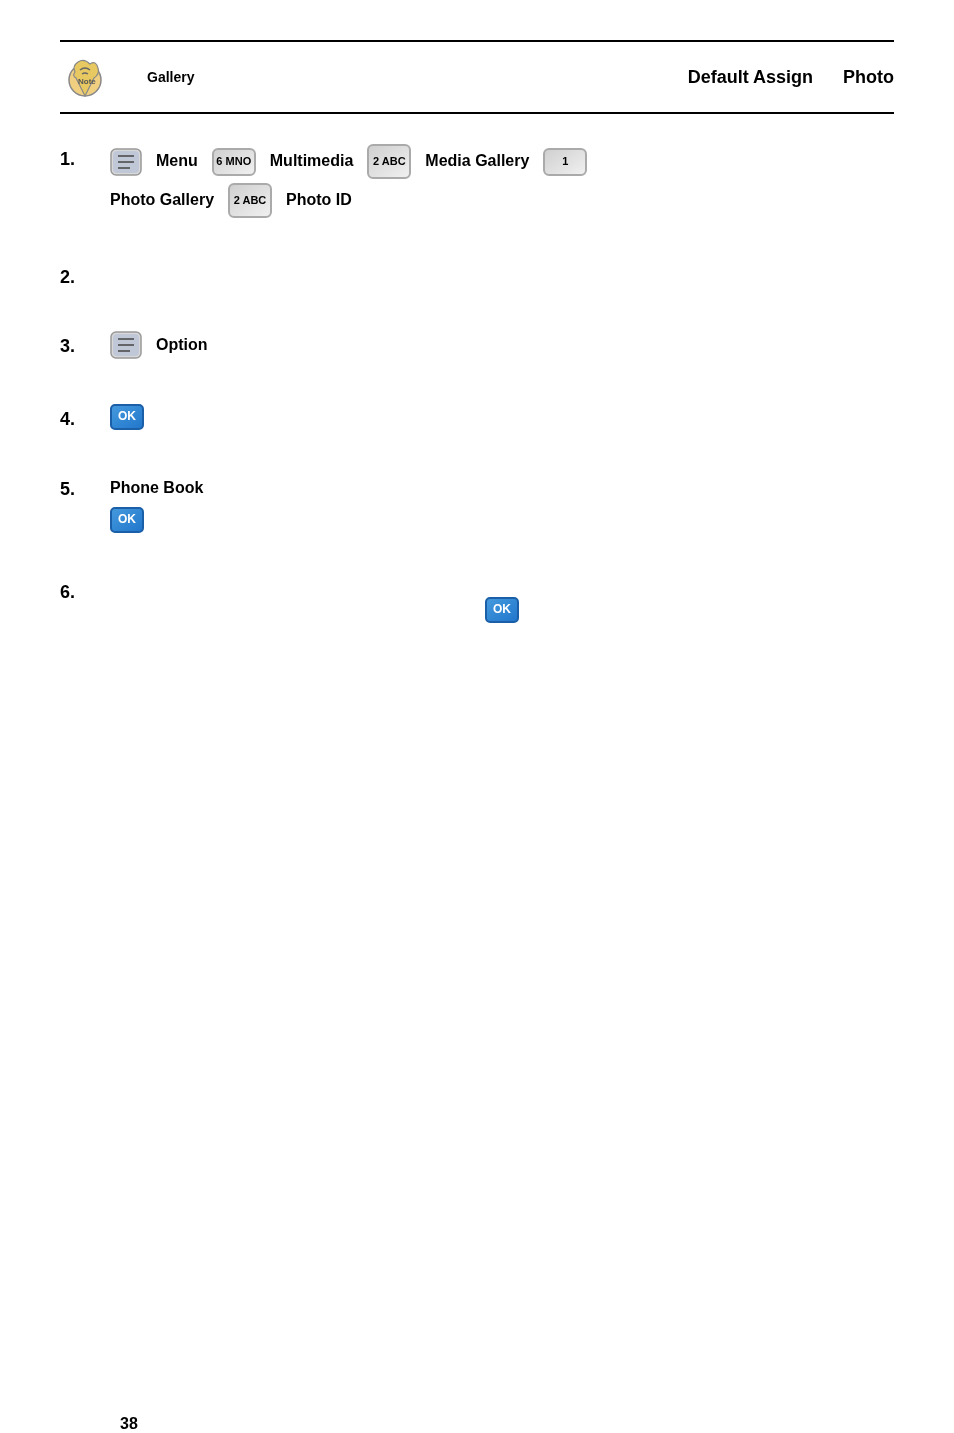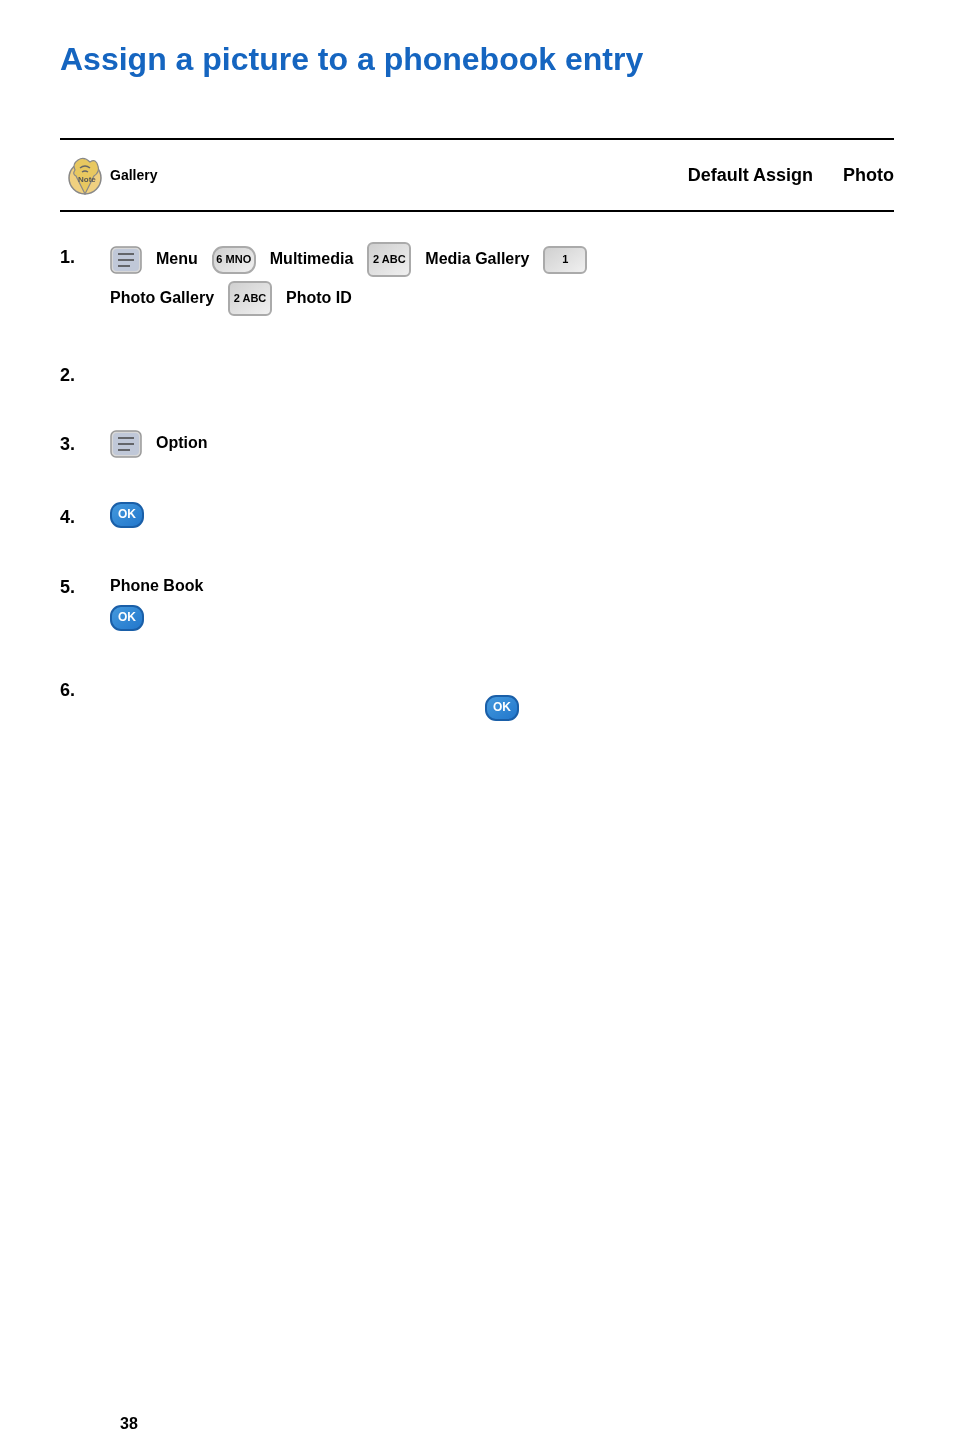--- a/index.html
+++ b/index.html
@@ -26,20 +26,21 @@
       border-top: 2px solid #000;
       margin-bottom: 0;
     }
 
     .header-row {
       display: flex;
       align-items: center;
       padding: 10px 0;
       border-bottom: 2px solid #000;
       margin-bottom: 30px;
+      gap: 37px;
     }
 
     .header-row .gallery-label {
       font-weight: bold;
       font-size: 14px;
     }
 
     .header-row .right-labels {
       margin-left: auto;
       display: flex;
@@ -76,21 +77,21 @@
       display: flex;
       align-items: center;
       flex-wrap: wrap;
       gap: 14px;
       margin-bottom: 4px;
     }
 
     .btn-6mno {
       background: linear-gradient(145deg, #d0d0d0, #f0f0f0);
       border: 2px solid #aaa;
-      border-radius: 11px;
+      border-radius: 6px;
       font-size: 11px;
       font-weight: bold;
       display: inline-flex;
       align-items: center;
       justify-content: center;
       width: 44px;
       height: 28px;
     }
 
     .btn-2abc {
@@ -118,21 +119,21 @@
       width: 44px;
       height: 28px;
     }
 
     .btn-ok {
       display: inline-flex;
       align-items: center;
       justify-content: center;
       background: linear-gradient(145deg, #4499dd, #2277cc);
       border: 2px solid #1a5fa8;
-      border-radius: 11px;
+      border-radius: 5px;
       color: white;
       font-size: 12px;
       font-weight: bold;
       width: 34px;
       height: 26px;
       vertical-align: middle;
     }
 
     .phone-note-svg {
       width: 50px;
@@ -149,21 +150,20 @@
 
     .page-wrapper {
       position: relative;
       min-height: 1433px;
     }
   </style>
 </head>
 <body>
 
 <div class="page-wrapper">
-  <h1>Assign a picture to a phonebook entry</h1>
 
   <hr class="divider">
   <div class="header-row">
 
     <svg class="phone-note-svg" viewBox="0 0 50 50" xmlns="http://www.w3.org/2000/svg">
       <ellipse cx="25" cy="28" rx="16" ry="16" fill="#f0d080" stroke="#888" stroke-width="1.5"></ellipse>
       <path d="M15 20 Q12 14 18 10 Q24 6 30 12 Q36 8 38 16 Q40 22 34 26 L25 44 L16 26 Q12 24 15 20Z" fill="#e8c860" stroke="#888" stroke-width="1.2"></path>
       <path d="M20 18 Q25 14 30 18" fill="none" stroke="#666" stroke-width="1.5"></path>
       <path d="M22 22 Q25 20 28 22" fill="none" stroke="#666" stroke-width="1.5"></path>
       <text x="18" y="32" font-size="8" fill="#555" font-weight="bold">Note</text>

